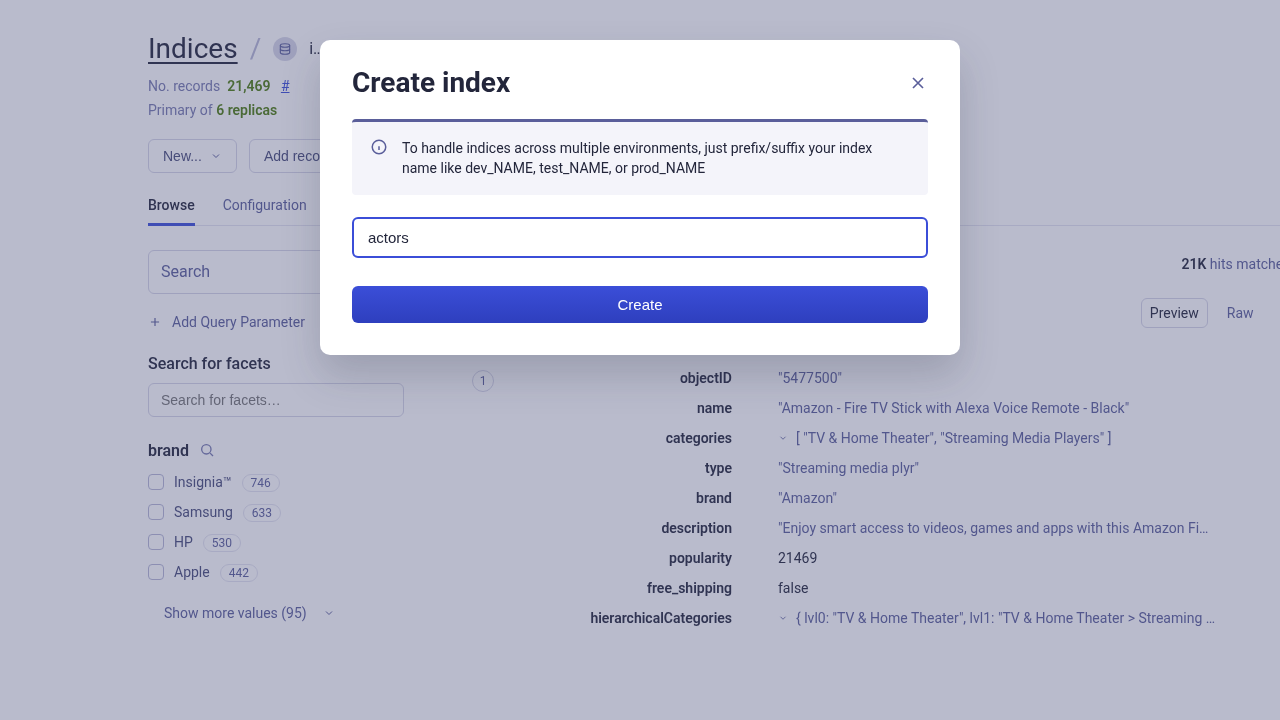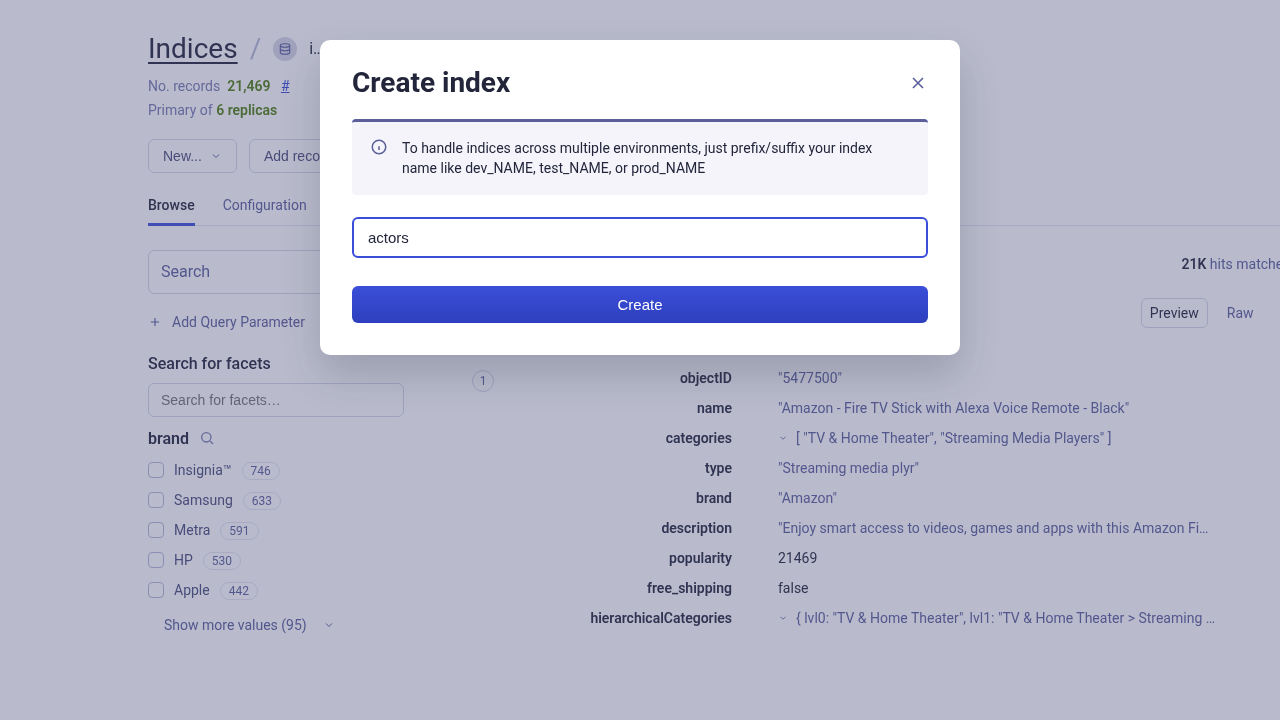--- a/index.html
+++ b/index.html
@@ -92,41 +92,41 @@
   display: inline-flex; align-items: center; gap: 10px;
   color: #5A5E9A; font-size: 14px; margin-bottom: 24px;
   cursor: pointer;
 }
 .add-qp svg { width: 14px; height: 14px; stroke: #5A5E9A; }
 
 .facets-title { font-size: 16px; color: #23263B; font-weight: 500; margin-bottom: 10px; }
 .facets-input {
   width: 256px; border: 1px solid #D6D6E7; border-radius: 6px;
   padding: 8px 12px; font-size: 14px; color: #777AAF;
-  margin-bottom: 12px;
+  margin-bottom: 24px;
 }
 .facet-heading {
   display: flex; align-items: center; gap: 10px;
   font-size: 16px; color: #23263B; font-weight: 600; margin-bottom: 14px;
 }
 .facet-heading svg { width: 16px; height: 16px; stroke: #777AAF; }
 .facet-item {
   display: flex; align-items: flex-start; gap: 10px;
   font-size: 14px; color: #484C7A; margin-bottom: 12px;
 }
 .checkbox {
   width: 16px; height: 16px; border: 1.5px solid #B6B7D5; border-radius: 4px;
 }
 .count-badge {
   font-size: 12px; color: #5A5E9A;
   border: 1px solid #E4E4F0; border-radius: 10px; padding: 1px 8px;
 }
 .show-more {
   display: inline-flex; align-items: center; gap: 16px;
-  color: #5A5E9A; font-size: 14px; margin-top: 5px; margin-left: 16px;
+  color: #5A5E9A; font-size: 14px; margin-top: 11px; margin-left: 16px;
   cursor: pointer;
 }
 
 
 .result-meta {
   position: absolute; right: -60px; top: 30px;
   font-size: 14px; color: #5A5E9A;
 }
 .result-meta b { color: #23263B; font-weight: 600; }
 .view-tabs {
@@ -277,25 +277,20 @@
 
       <div class="facet-item">
         <span class="checkbox"></span>
         <span>Insignia™</span>
         <span class="count-badge">746</span>
       </div>
       <div class="facet-item">
         <span class="checkbox"></span>
         <span>Samsung</span>
         <span class="count-badge">633</span>
-      </div>
-      <div class="facet-item">
-        <span class="checkbox"></span>
-        <span>Metra</span>
-        <span class="count-badge">591</span>
       </div>
       <div class="facet-item">
         <span class="checkbox"></span>
         <span>HP</span>
         <span class="count-badge">530</span>
       </div>
       <div class="facet-item">
         <span class="checkbox"></span>
         <span>Apple</span>
         <span class="count-badge">442</span>

